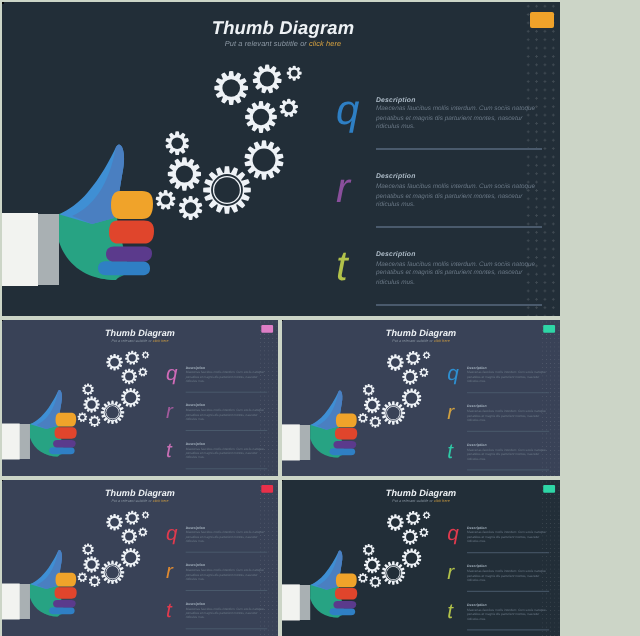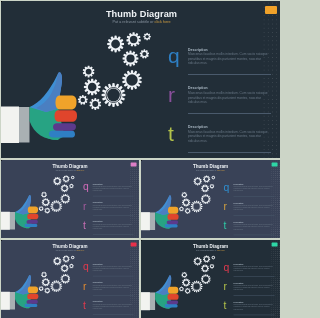--- a/index.html
+++ b/index.html
@@ -1,18 +1,18 @@
 <!DOCTYPE html>
 <html><head>
 <meta charset="utf-8">
 <style>
   html,body{margin:0;padding:0;}
   body{width:281px;height:318px;background:#ccd5c7;font-family:"Liberation Sans",sans-serif;overflow:hidden;}
   .page{position:relative;width:281px;height:318px;}
-  .slide{position:absolute;overflow:hidden;background:var(--bg);}
+  .slide{position:absolute;overflow:hidden;background:var(--bg);font-style:italic;}
   .hero{left:1px;top:1px;width:279px;height:157px;}
   .tn{height:78px;}
   .t1{left:1px;top:160px;width:138px;}
   .t2{left:141px;top:160px;width:139px;}
   .t3{left:1px;top:240px;width:138px;}
   .t4{left:141px;top:240px;width:139px;}
   .stage{position:absolute;left:0;top:0;width:281px;height:158px;transform-origin:0 0;}
   .dots{position:absolute;right:0;top:0;width:20px;height:158px;
         background-image:radial-gradient(circle,rgba(255,255,255,.13) .55px,transparent .6px);
         background-size:4.2px 4.2px;}

